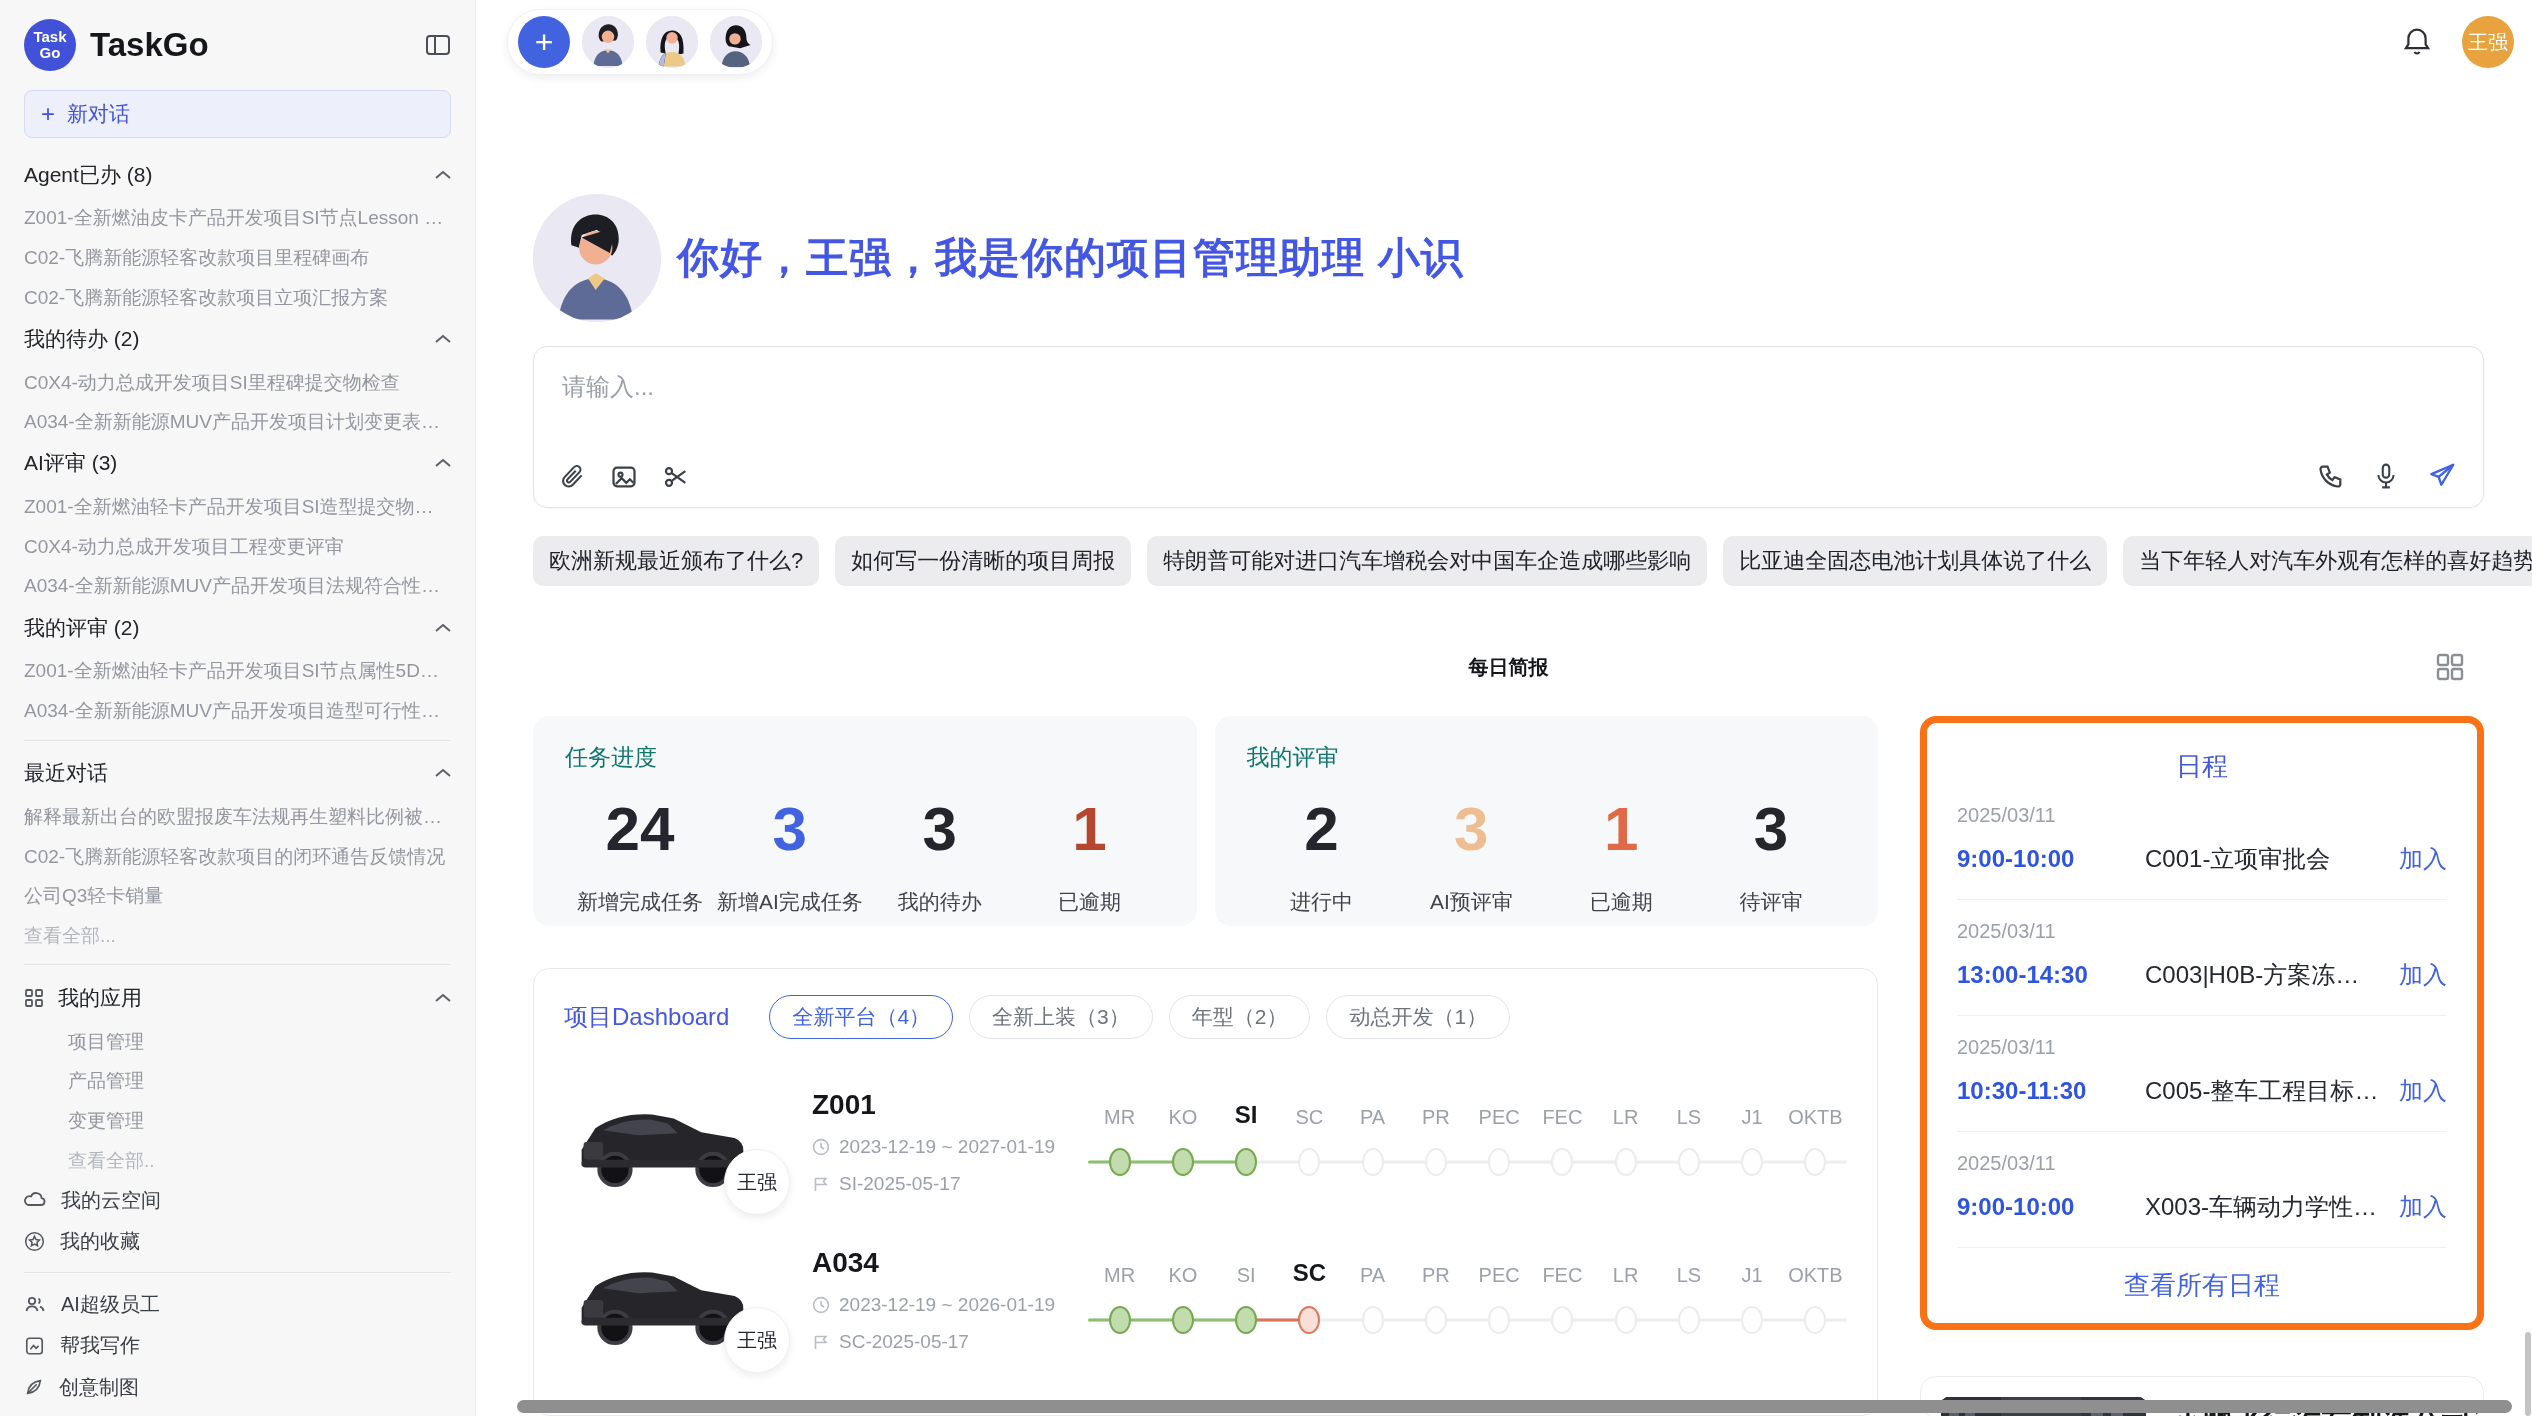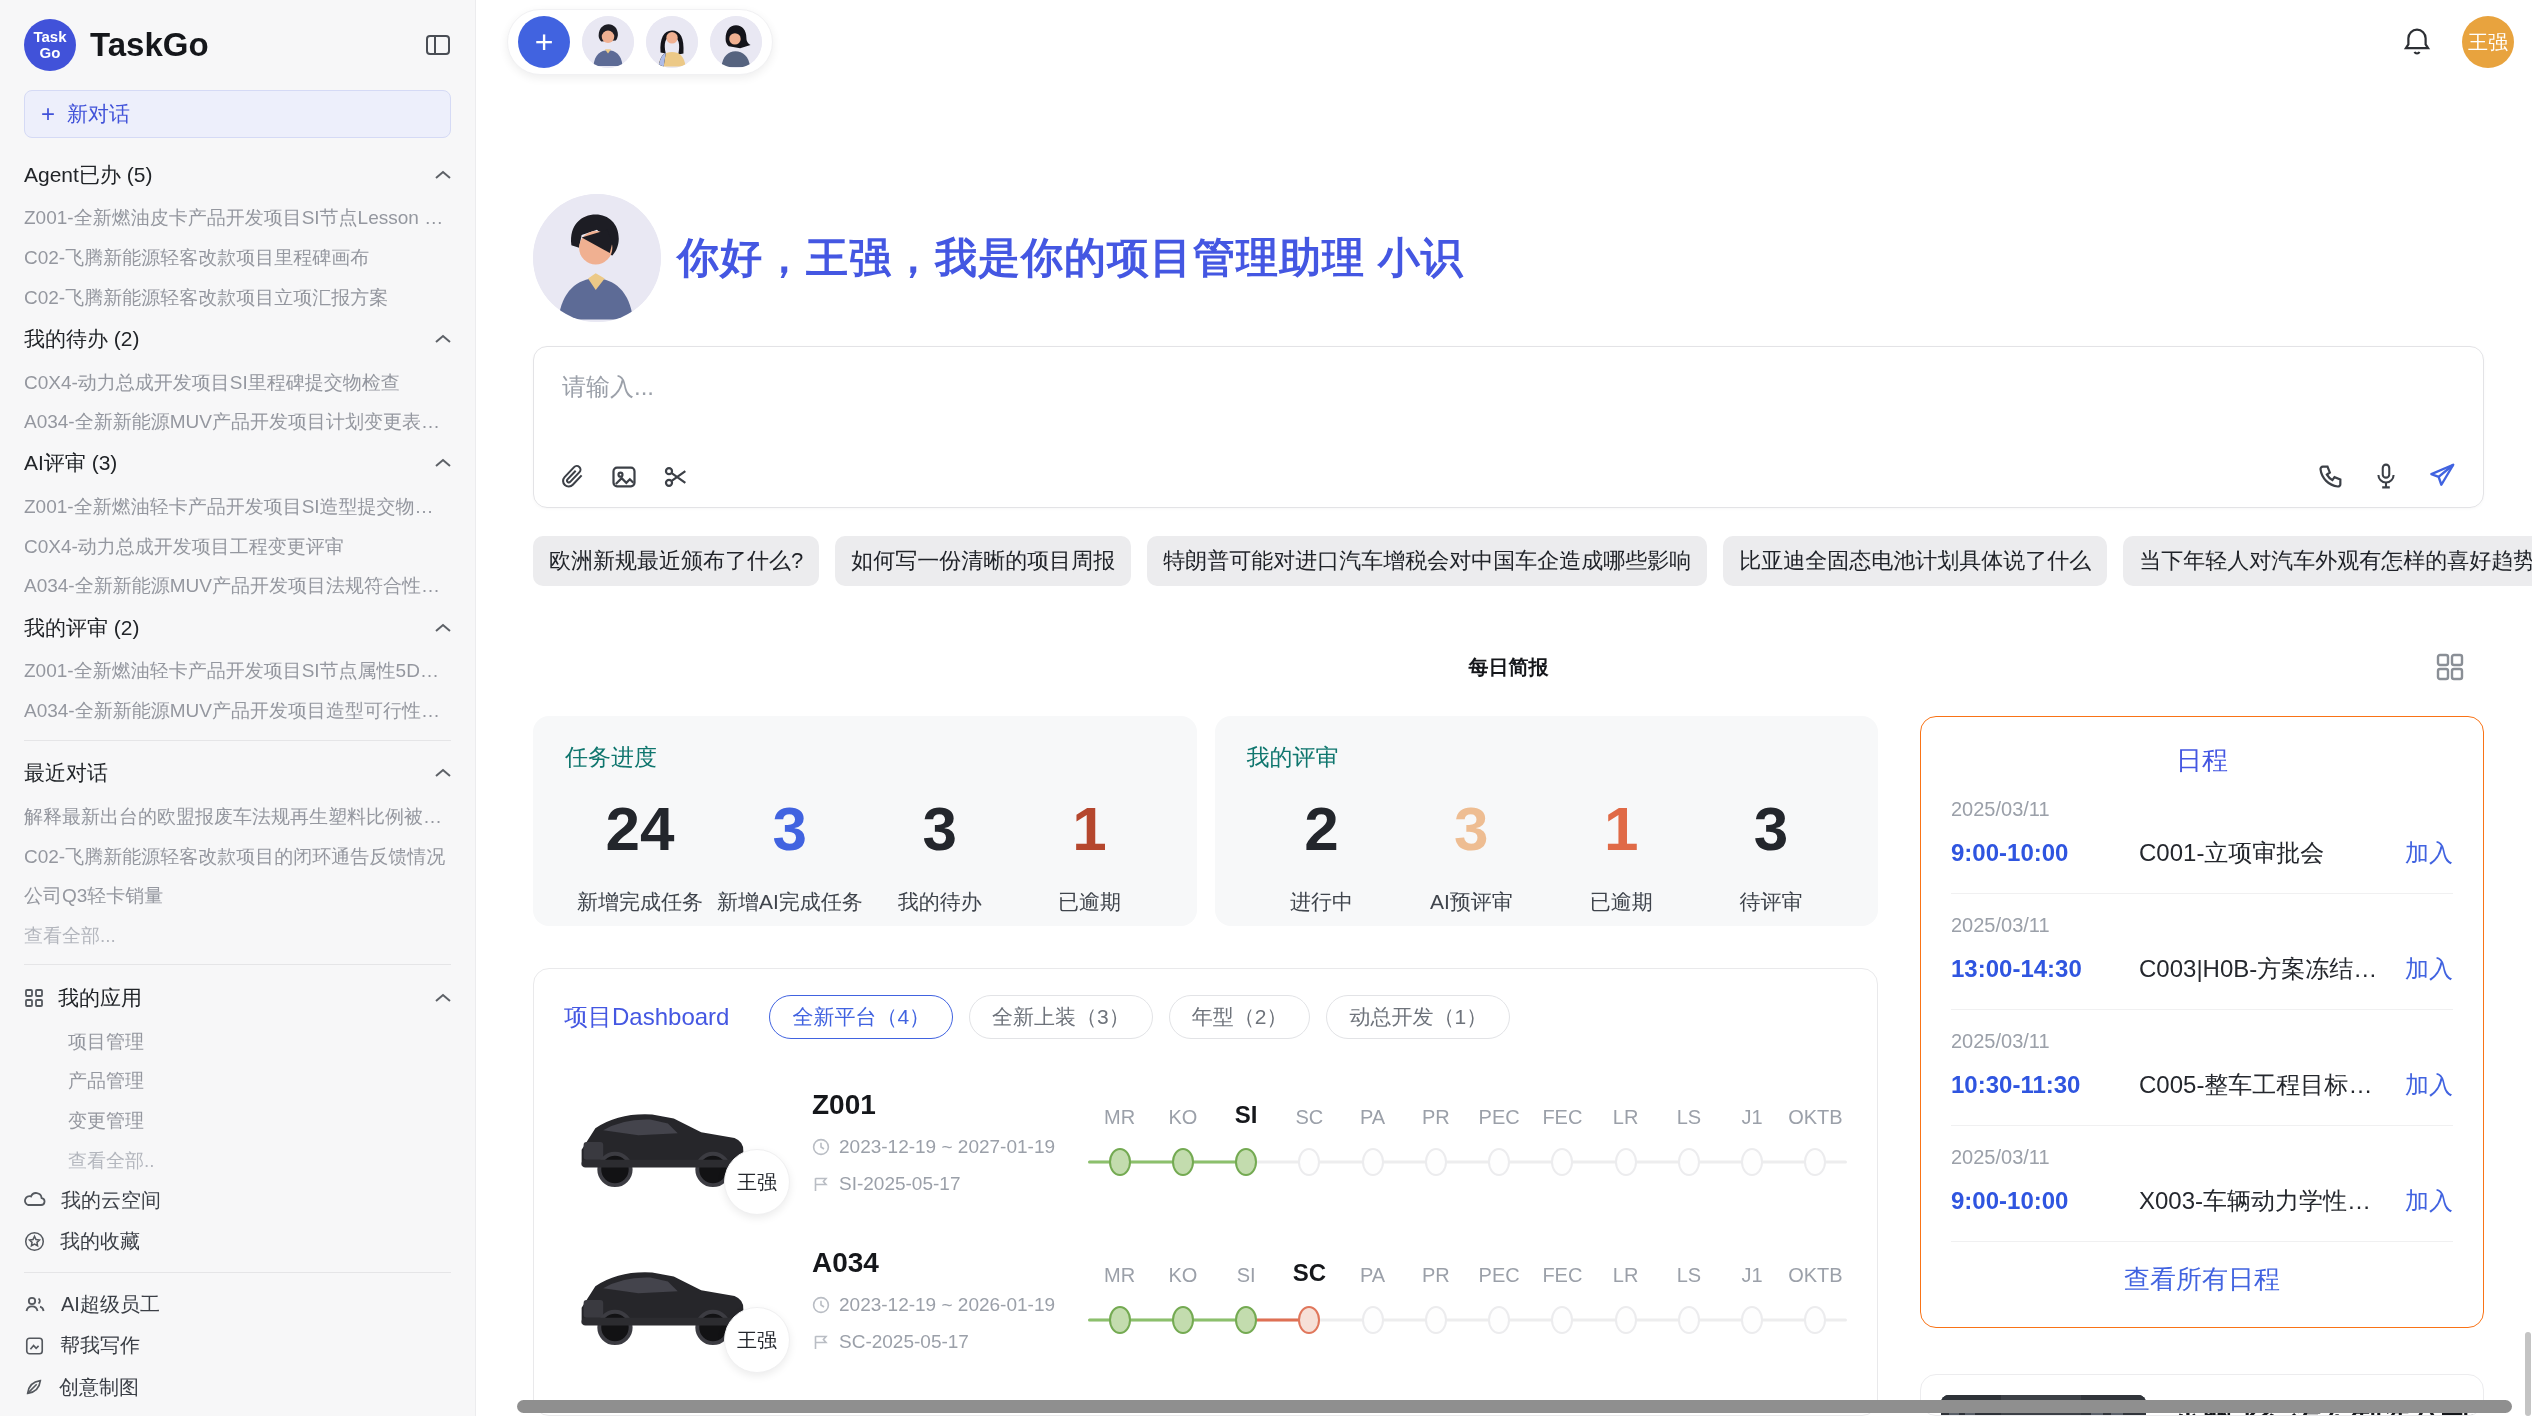--- a/index.html
+++ b/index.html
@@ -92,21 +92,21 @@
   .seg { position:absolute; top:50%; height:3px; transform:translateY(-50%); border-radius:2px; }
   .seg.green { background:#8cc06c; }
   .seg.red { background:#df7054; }
   .dots { position:absolute; inset:0; display:flex; }
   .dcell { flex:1; display:flex; align-items:center; justify-content:center; }
   .dot { width:22px; height:28px; border-radius:50%; background:#fefefe; border:2px solid #ececee; }
   .dot.done { background:#c3dcae; border-color:#74aa52; }
   .dot.overdue { background:#f6e0d7; border-color:#e0775c; }
 
   
-  .sched-card { border:1px solid #f97316; border-radius:16px; padding:16px 30px 20px; height:693px; }
+  .sched-card { border:7px solid #f97316; border-radius:16px; padding:16px 30px 20px; height:693px; }
   .sched-title { text-align:center; font-size:26px; color:#4457e2; margin-top:10px; }
   .sched-item { padding:20px 0 24px; border-bottom:1px solid #f0f0f1; }
   .sched-item:last-of-type { border-bottom:none; }
   .s-date { font-size:20px; color:#9ba0a9; }
   .s-row { display:flex; align-items:center; margin-top:16px; }
   .s-time { font-size:24px; font-weight:700; color:#2f55e0; width:188px; flex:none; }
   .s-name { flex:1; font-size:24px; color:#24272d; white-space:nowrap; overflow:hidden; text-overflow:ellipsis; }
   .s-join { font-size:24px; color:#4163e0; margin-left:16px; cursor:pointer; }
   .view-all { text-align:center; font-size:26px; color:#4163e0; margin-top:20px; cursor:pointer; }
 
@@ -138,21 +138,21 @@
     </div>
   </div>
 
   <div class="new-chat">
     <span class="plus-glyph">+</span>
     <span>新对话</span>
   </div>
 
   <div class="side-list">
     <div class="sec-h">
-      <span>Agent已办 (5)</span>
+      <span>Agent已办 (8)</span>
       <span class="chev">
           <svg width="16" height="10" viewBox="0 0 16 10" fill="none" stroke="currentColor" stroke-width="2">
             <polyline points="1,8 8,2 15,8"></polyline>
           </svg>
         </span>
     </div>
     <div class="sec-item">Z001-全新燃油皮卡产品开发项目SI节点Lesson Learn报告</div>
     <div class="sec-item">C02-飞腾新能源轻客改款项目里程碑画布</div>
     <div class="sec-item">C02-飞腾新能源轻客改款项目立项汇报方案</div>
 

